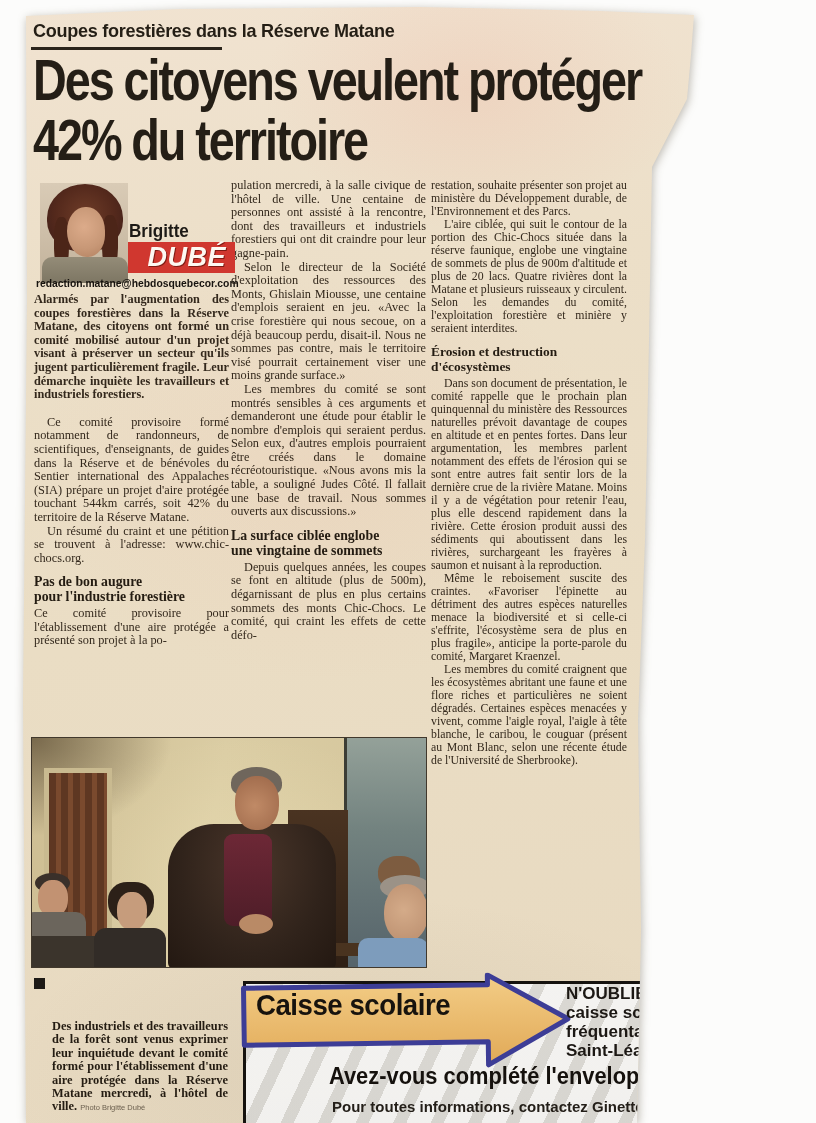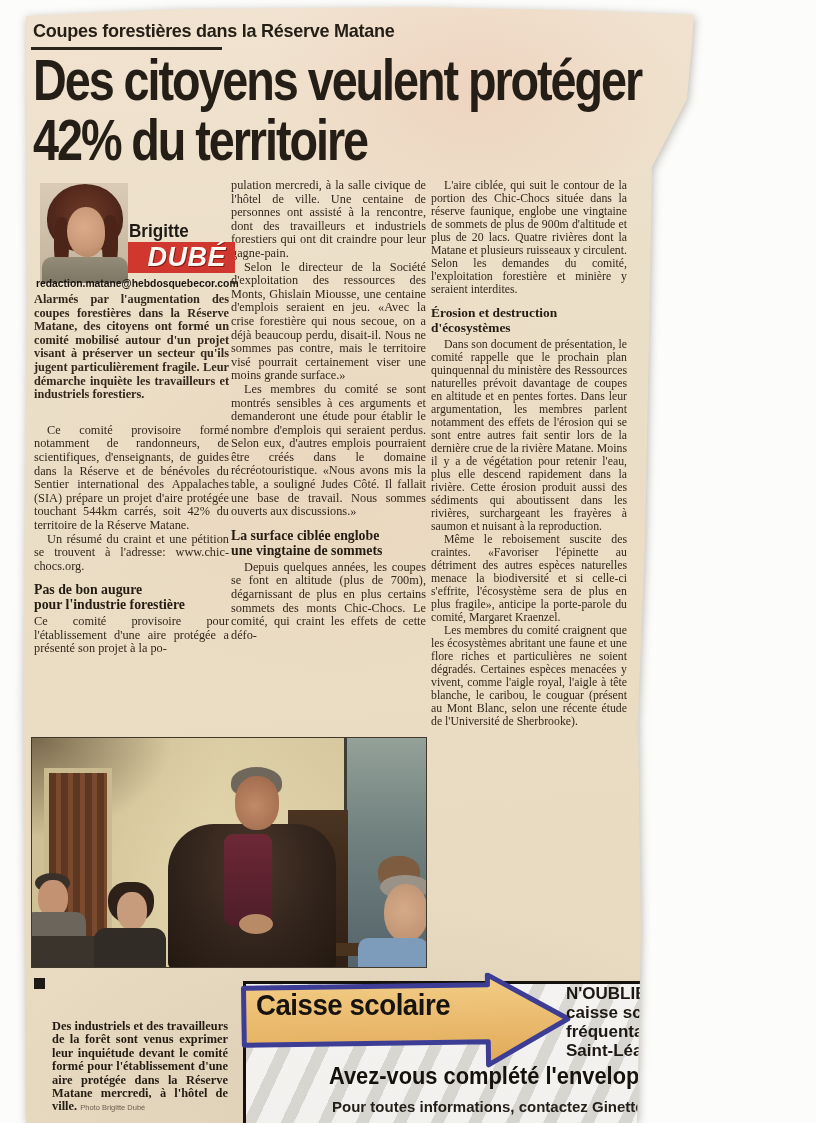--- a/index.html
+++ b/index.html
@@ -58,21 +58,21 @@
   .author-email{left:36px;top:277px;font-family:"Liberation Sans",sans-serif;font-weight:bold;
     font-size:11px;color:#17130f;transform:scaleX(0.94);transform-origin:left top;white-space:nowrap;z-index:4;}
 
   
   .col{position:absolute;color:#33281c;font-size:12.3px;line-height:13.6px;text-align:justify;}
   .col1{left:34px;top:293px;width:195px;}
   .col2{left:231px;top:179px;width:195px;}
   .col3{left:431px;top:179px;width:196px;font-size:11.8px;line-height:13px;}
   .col p{margin:0;}
   .col p.ind{text-indent:13px;}
-  .col p.lead{font-weight:bold;margin-bottom:22px;}
+  .col p.lead{font-weight:bold;margin-bottom:14px;}
   .subhead{font-weight:bold;font-size:13.8px;line-height:15px;color:#241c12;
     margin-top:9px;margin-bottom:3px;text-align:left;}
   .col3 .subhead{font-size:13.4px;}
 
   
   .news-photo{left:31px;top:737px;width:396px;height:231px;overflow:hidden;
     border:1px solid #41382c;box-sizing:border-box;
     background:
       radial-gradient(ellipse 200px 140px at 0% 0%, rgba(50,35,18,0.55), transparent 70%),
       radial-gradient(ellipse 300px 200px at 55% 60%, rgba(255,244,200,0.25), transparent 70%),
@@ -166,24 +166,25 @@
   </div>
 
   <div class="col col2">
     <p>pulation mercredi, à la salle civique de l'hôtel de ville. Une centaine de personnes ont assisté à la rencontre, dont des travailleurs et industriels forestiers qui ont dit craindre pour leur gagne-pain.</p>
     <p class="ind">Selon le directeur de la Société d'exploitation des ressources des Monts, Ghislain Miousse, une centaine d'emplois seraient en jeu. «Avec la crise forestière qui nous secoue, on a déjà beaucoup perdu, disait-il. Nous ne sommes pas contre, mais le territoire visé pourrait certainement viser une moins grande surface.»</p>
     <p class="ind">Les membres du comité se sont montrés sensibles à ces arguments et demanderont une étude pour établir le nombre d'emplois qui seraient perdus. Selon eux, d'autres emplois pourraient être créés dans le domaine récréotouristique. «Nous avons mis la table, a souligné Judes Côté. Il fallait une base de travail. Nous sommes ouverts aux discussions.»</p>
     <div class="subhead">
       <div>La surface ciblée englobe</div>
       <div>une vingtaine de sommets</div>
     </div>
-    <p class="ind">Depuis quelques années, les coupes se font en altitude (plus de 700m), dégarnissant de plus en plus certains sommets des monts Chic-Chocs. Le comité, qui craint les effets de cette défo-</p>
+    <p class="ind">Depuis quelques années, les coupes se font en altitude (plus de 500m), dégarnissant de plus en plus certains sommets des monts Chic-Chocs. Le comité, qui craint les effets de cette défo-</p>
   </div>
 
   <div class="col col3">
+    <p>restation, souhaite présenter son projet au ministère du Développement durable, de l'Environnement et des Parcs.</p>
     <p class="ind">L'aire ciblée, qui suit le contour de la portion des Chic-Chocs située dans la réserve faunique, englobe une vingtaine de sommets de plus de 900m d'altitude et plus de 20 lacs. Quatre rivières dont la Matane et plusieurs ruisseaux y circulent. Selon les demandes du comité, l'exploitation forestière et minière y seraient interdites.</p>
     <div class="subhead">
       <div>Érosion et destruction</div>
       <div>d'écosystèmes</div>
     </div>
     <p class="ind">Dans son document de présentation, le comité rappelle que le prochain plan quinquennal du ministère des Ressources naturelles prévoit davantage de coupes en altitude et en pentes fortes. Dans leur argumentation, les membres parlent notamment des effets de l'érosion qui se sont entre autres fait sentir lors de la dernière crue de la rivière Matane. Moins il y a de végétation pour retenir l'eau, plus elle descend rapidement dans la rivière. Cette érosion produit aussi des sédiments qui aboutissent dans les rivières, surchargeant les frayères à saumon et nuisant à la reproduction.</p>
     <p class="ind">Même le reboisement suscite des craintes. «Favoriser l'épinette au détriment des autres espèces naturelles menace la biodiversité et si celle-ci s'effrite, l'écosystème sera de plus en plus fragile», anticipe la porte-parole du comité, Margaret Kraenzel.</p>
     <p class="ind">Les membres du comité craignent que les écosystèmes abritant une faune et une flore riches et particulières ne soient dégradés. Certaines espèces menacées y vivent, comme l'aigle royal, l'aigle à tête blanche, le caribou, le couguar (présent au Mont Blanc, selon une récente étude de l'Université de Sherbrooke).</p>
   </div>
 

